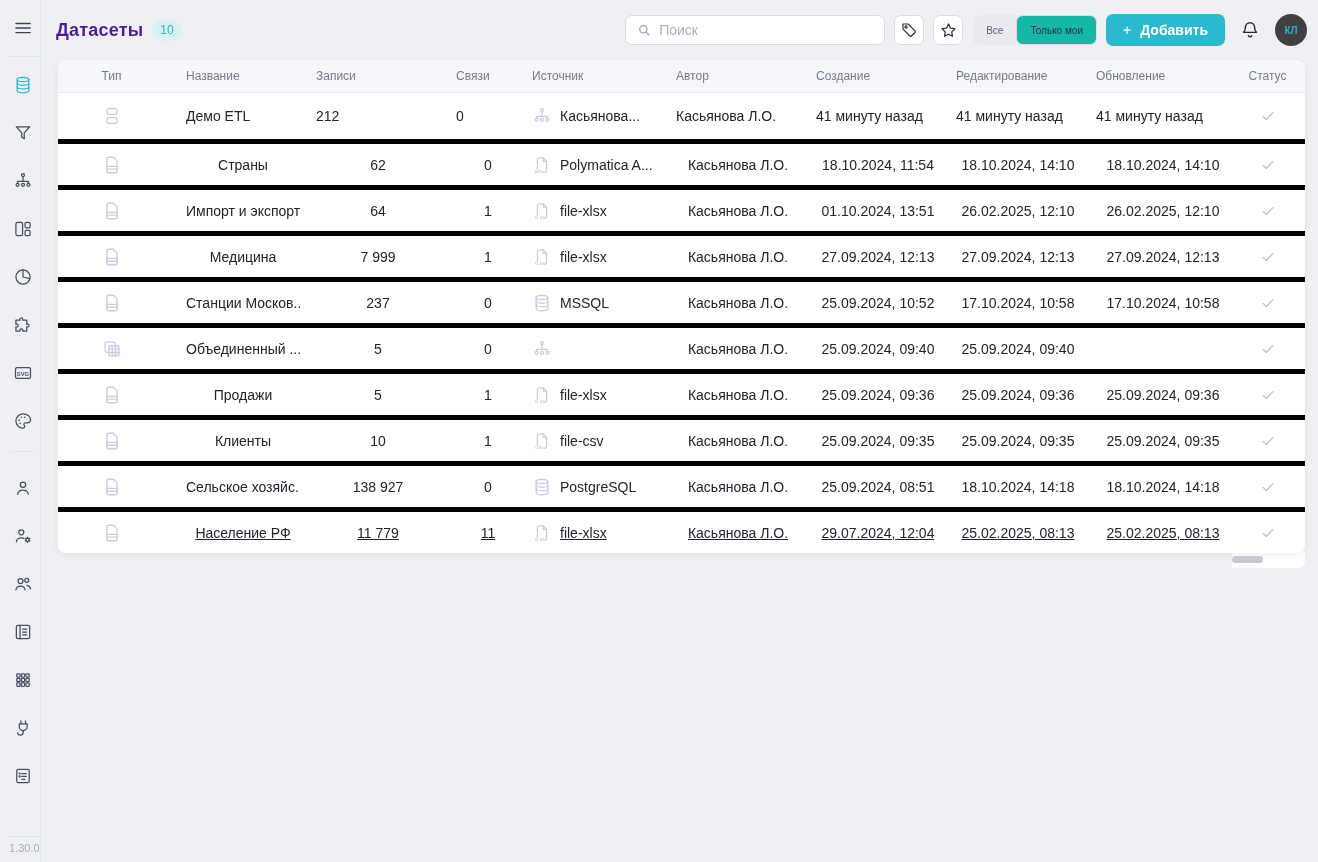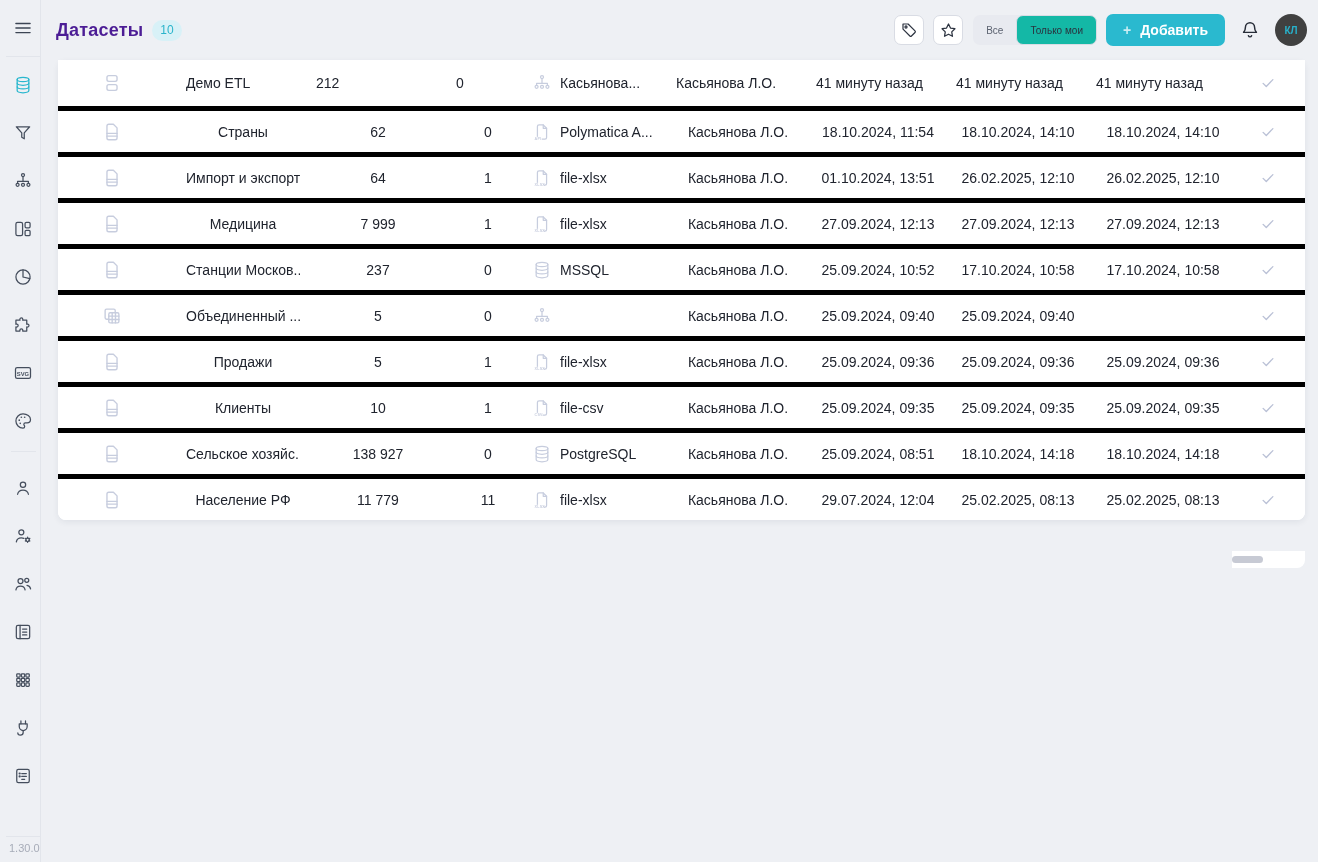--- a/index.html
+++ b/index.html
@@ -99,21 +99,21 @@
   }
   .thead {
     height:33px; background:#f6f7fa; border-radius:8px 8px 0 0;
     border-bottom:1px solid #e7e9ef;
     font-size:12px; color:#757c89;
   }
   .tbody { background:#fff; border-radius:0 0 8px 8px; }
   .trow { height:46px; font-size:14px; color:#20242e; cursor:pointer; background:#fff; }
   .trow + .trow { border-top:5px solid #000000;text-align:center; }
   .trow:first-child { border-radius:0; }
-  .trow:last-child { border-radius:0 0 8px 8px; }
+  .trow:last-child { border-radius:0 0 8px 8px;text-decoration:underline; }
   .c { padding-left:16px; overflow:hidden; white-space:nowrap; }
   .c.center { padding:0; display:flex; justify-content:center; }
   .c-name { padding-left:21px; }
   .type-ico { color:#c7cdde; }
   .src { display:flex; align-items:center; gap:8px; padding-left:12px; }
   .src .src-ico { color:#c7cdde; flex:none; }
   .check { color:#bac1d6; }
 
   .table-foot-ext {
     position:absolute; left:1232px; top:551px; width:73px; height:17px;
@@ -282,20 +282,27 @@
       </div>
     </div>
   <div class="side-footer">1.30.0</div>
 </nav>
 
 <header class="topbar">
   <span class="page-title">Датасеты</span>
   <span class="count-badge">10</span>
 
   <div class="top-controls">
+    <div class="search-box">
+      <svg width="16" height="16" viewBox="0 0 24 24" fill="none" stroke="currentColor" stroke-width="1.8" stroke-linecap="round">
+          <circle cx="11" cy="11" r="5.5"></circle>
+          <path d="M15.2 15.2L19.5 19.5"></path>
+        </svg>
+      <input type="text" placeholder="Поиск" style="">
+    </div>
 
     <button class="icon-btn">
       <svg width="18" height="18" viewBox="0 0 24 24" fill="none" stroke="currentColor" stroke-width="1.6" stroke-linejoin="round">
           <path d="M4 4h6.8L20 13.2a1.5 1.5 0 0 1 0 2.1L15.3 20a1.5 1.5 0 0 1-2.1 0L4 10.8V4z"></path>
           <circle cx="8" cy="8" r="1.4"></circle>
         </svg>
     </button>
     <button class="icon-btn">
       <svg width="19" height="19" viewBox="0 0 24 24" fill="none" stroke="currentColor" stroke-width="1.6" stroke-linejoin="round">
           <path d="M12 3.8l2.5 5.1 5.6.8-4 4 .9 5.6-5-2.6-5 2.6.9-5.6-4-4 5.6-.8L12 3.8z"></path>
@@ -317,20 +324,32 @@
           <path d="M12 4a5 5 0 0 0-5 5c0 3.2-1 4.6-2 5.6h14c-1-1-2-2.4-2-5.6a5 5 0 0 0-5-5z"></path>
           <path d="M10.3 18.3a1.8 1.8 0 0 0 3.4 0"></path>
         </svg>
     </button>
 
     <div class="avatar">КЛ</div>
   </div>
 </header>
 
 <section class="card">
+  <div class="thead grid-row" id="thead">
+      <div class="c center">Тип</div>
+      <div class="c c-name">Название</div>
+      <div class="c">Записи</div>
+      <div class="c">Связи</div>
+      <div class="c" style="padding-left: 12px;">Источник</div>
+      <div class="c">Автор</div>
+      <div class="c">Создание</div>
+      <div class="c">Редактирование</div>
+      <div class="c">Обновление</div>
+      <div class="c center">Статус</div>
+    </div>
   <div class="tbody" id="tbody">
   <div class="trow grid-row">
     <div class="c center type-ico">
           <span class="ico">
             <svg width="22" height="22" viewBox="0 0 24 24" fill="none" stroke="currentColor" stroke-width="1.5" stroke-linecap="round" stroke-linejoin="round">
               <rect x="6.5" y="4" width="11" height="6.2" rx="2"></rect>
               <rect x="6.5" y="13.8" width="11" height="6.2" rx="2"></rect>
             </svg>
           </span>
         </div>

